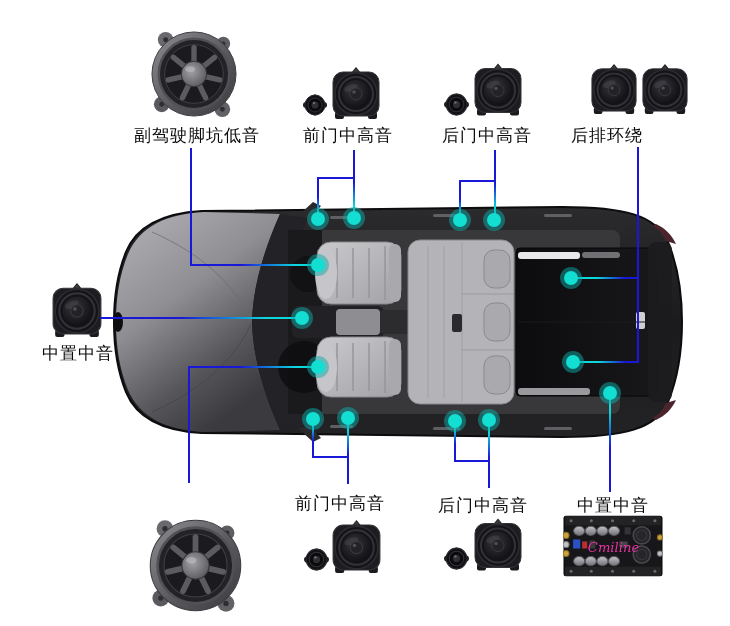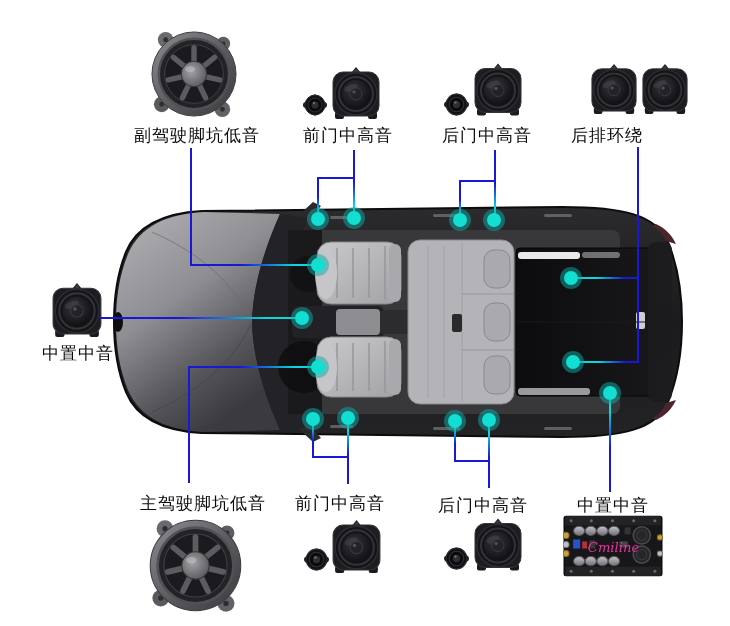--- a/index.html
+++ b/index.html
@@ -297,18 +297,17 @@
   <div class="dot" style="left:482px;top:413px"></div>
   <div class="dot" style="left:564px;top:271px"></div>
   <div class="dot" style="left:566px;top:355px"></div>
   <div class="dot" style="left:603px;top:386px"></div>
 
   <div class="lbl" style="left:197px;top:124px">副驾驶脚坑低音</div>
   <div class="lbl" style="left:348px;top:124px">前门中高音</div>
   <div class="lbl" style="left:487px;top:124px">后门中高音</div>
   <div class="lbl" style="left:607px;top:124px">后排环绕</div>
   <div class="lbl" style="left:78px;top:342px">中置中音</div>
-  <div class="lbl" style="left:203px;top:492px">主驾驶脚坑低音</div>
   <div class="lbl" style="left:340px;top:492px">前门中高音</div>
   <div class="lbl" style="left:483px;top:494px">后门中高音</div>
   <div class="lbl" style="left:613px;top:494px">中置中音</div>
 
 </div>
 
 </body></html>

